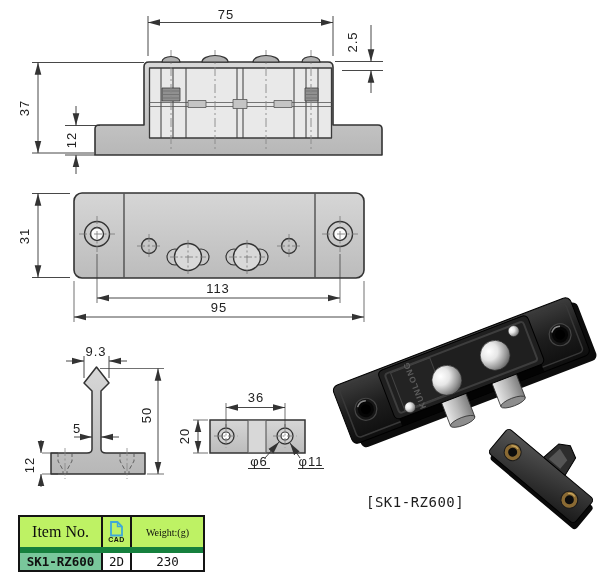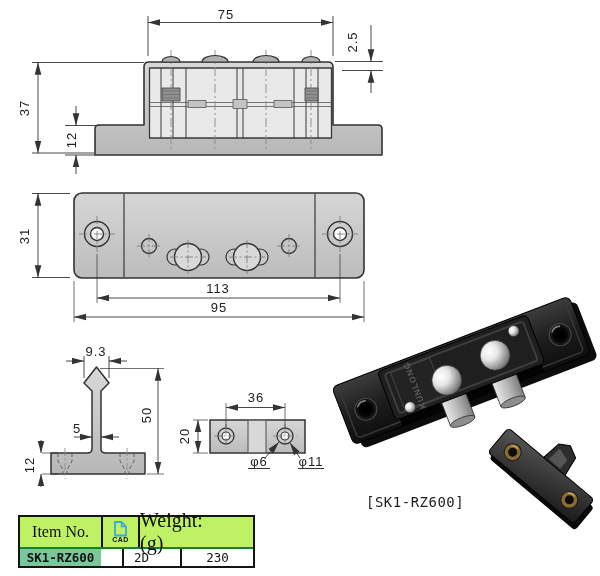--- a/index.html
+++ b/index.html
@@ -5,26 +5,26 @@
   html,body{margin:0;padding:0;background:#ffffff;}
   .stage{position:relative;width:600px;height:576px;background:#ffffff;overflow:hidden;
          font-family:"Liberation Sans",sans-serif;margin-left:8px;}
   .stage svg text{font-family:"Liberation Sans",sans-serif;}
   text.dim{font-size:13px;fill:#222;letter-spacing:1px;}
   .caption{position:absolute;left:358px;top:494px;width:120px;
            font-family:"DejaVu Sans Mono",monospace;font-size:14px;color:#1c1c1c;letter-spacing:.5px;}
   
   .spec{position:absolute;left:10px;top:515px;border:2px solid #141414;background:#fff;}
   .spec .hrow{display:flex;background:#bef264;}
-  .spec .drow{display:flex;border-top:2px solid #15803d;gap:21px;}
+  .spec .drow{display:flex;border-top:6px solid #15803d;}
   .cell{display:flex;align-items:center;justify-content:center;box-sizing:border-box;}
-  .c1{width:81px;} .c2{width:37px;border-left:2px solid #141414;} .c3{width:73px;border-left:2px solid #141414;}
+  .c1{width:81px;} .c2{width:29px;border-left:2px solid #141414;} .c3{width:73px;border-left:2px solid #141414;}
   .hcell{height:30px;color:#0d0d0d;}
   .serif{font-family:"Liberation Serif",serif;}
-  .item-h{font-size:16px;} .weight-h{font-size:20px;}
+  .item-h{font-size:16px;} .weight-h{font-size:10px;}
   .cad-h{flex-direction:column;line-height:1;}
   .cad-label{font-size:7px;font-weight:bold;color:#111;letter-spacing:.5px;margin-top:-1px;}
   .dcell{height:17px;font-family:"DejaVu Sans Mono",monospace;font-size:12.5px;color:#111;}
   .item-d{background:#79c79b;font-weight:bold;}
 </style>
 </head>
 <body>
 
 <div class="stage">
 

